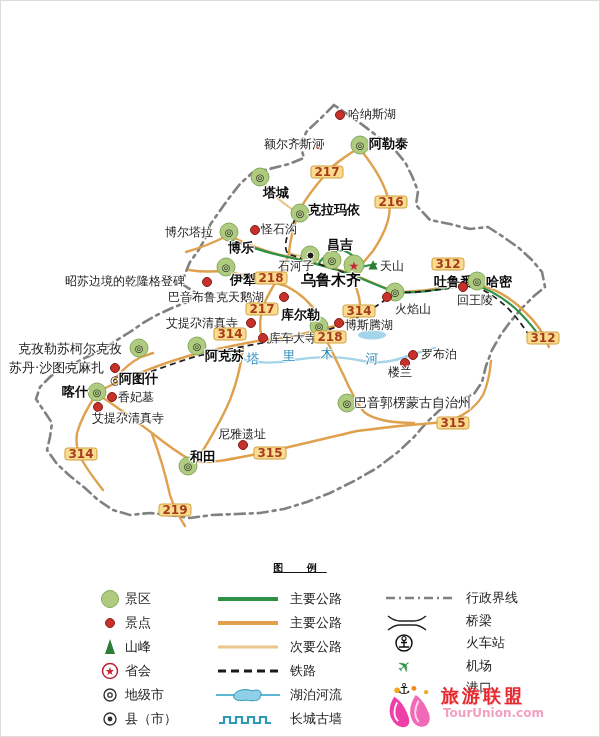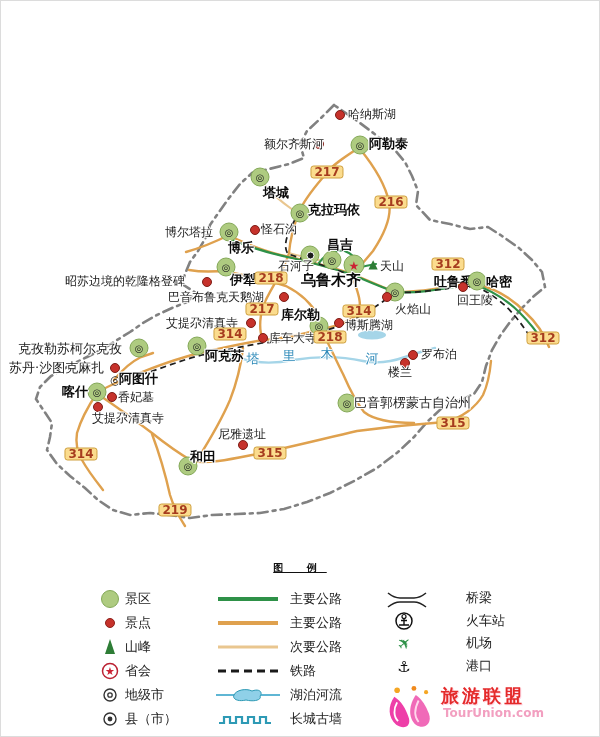--- a/index.html
+++ b/index.html
@@ -317,20 +317,28 @@
             <path d="M3,12 h5 v-6 h6 v6 h6 v-6 h6 v6 h6 v-6 h6 v6 h6 v-6 h6 v6 h5" stroke="#2e9ab5" stroke-width="2.2" fill="none"></path>
           </svg>
         </span>
         <span class="llabel">长城古墙</span>
       </div>
     </div>
   <div class="legend-col col-c" style="left:383px" id="lcol2">
       <div class="lrow">
         <span class="licon">
           <svg width="76" height="20" viewBox="0 0 76 20">
+            <line x1="2" y1="10" x2="70" y2="10" stroke="#818181" stroke-width="2.6" stroke-dasharray="9 4 2 4"></line>
+          </svg>
+        </span>
+        <span class="llabel">行政界线</span>
+      </div>
+      <div class="lrow">
+        <span class="licon">
+          <svg width="76" height="20" viewBox="0 0 76 20">
             <path d="M4,5 C9,9 12,10 16,10 L30,10 C34,10 37,9 42,5" stroke="#222" stroke-width="1.6" fill="none"></path>
             <path d="M4,19 C9,15 12,14 16,14 L30,14 C34,14 37,15 42,19" stroke="#222" stroke-width="1.6" fill="none"></path>
           </svg>
         </span>
         <span class="llabel">桥梁</span>
       </div>
       <div class="lrow">
         <span class="licon">
           <svg width="76" height="20" viewBox="0 0 76 20">
             <circle cx="20" cy="10" r="8" fill="#fff" stroke="#111" stroke-width="1.5"></circle>

